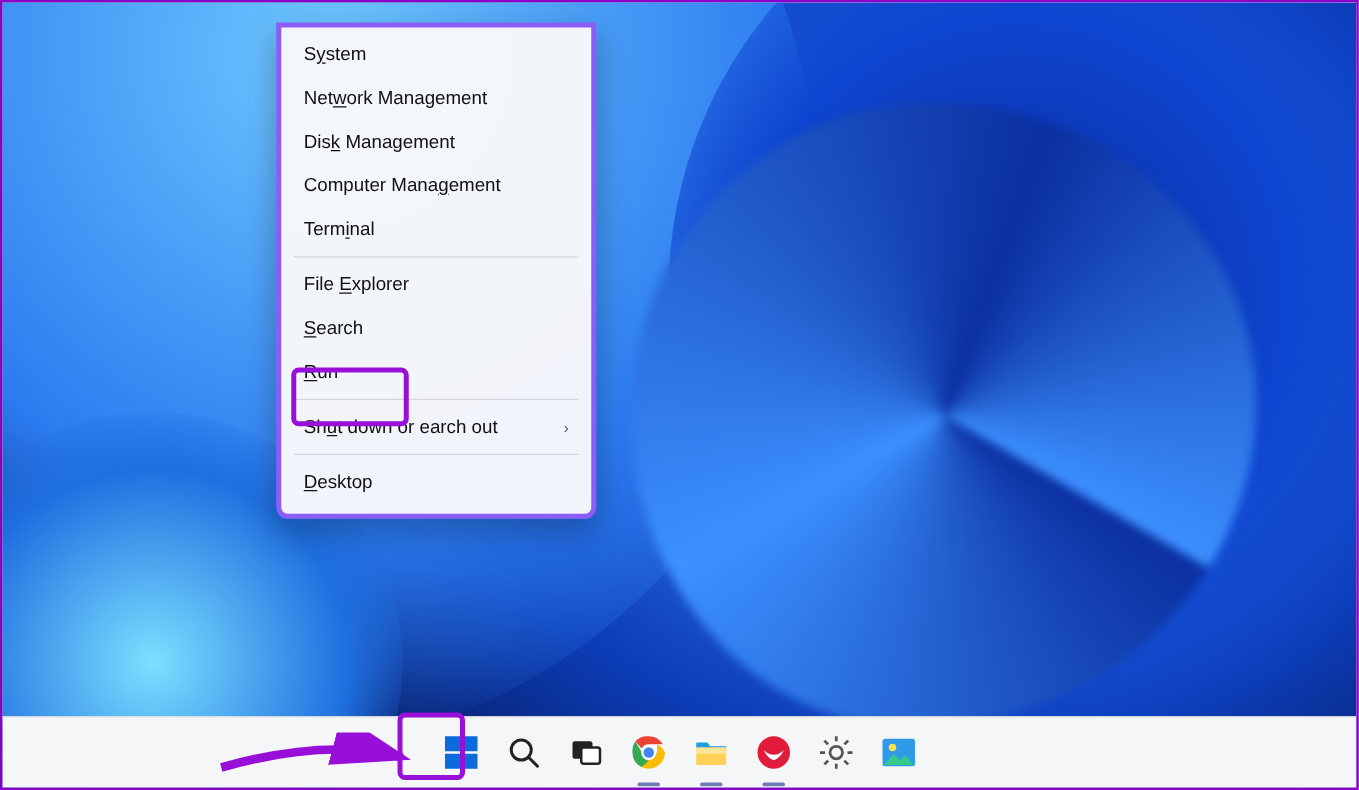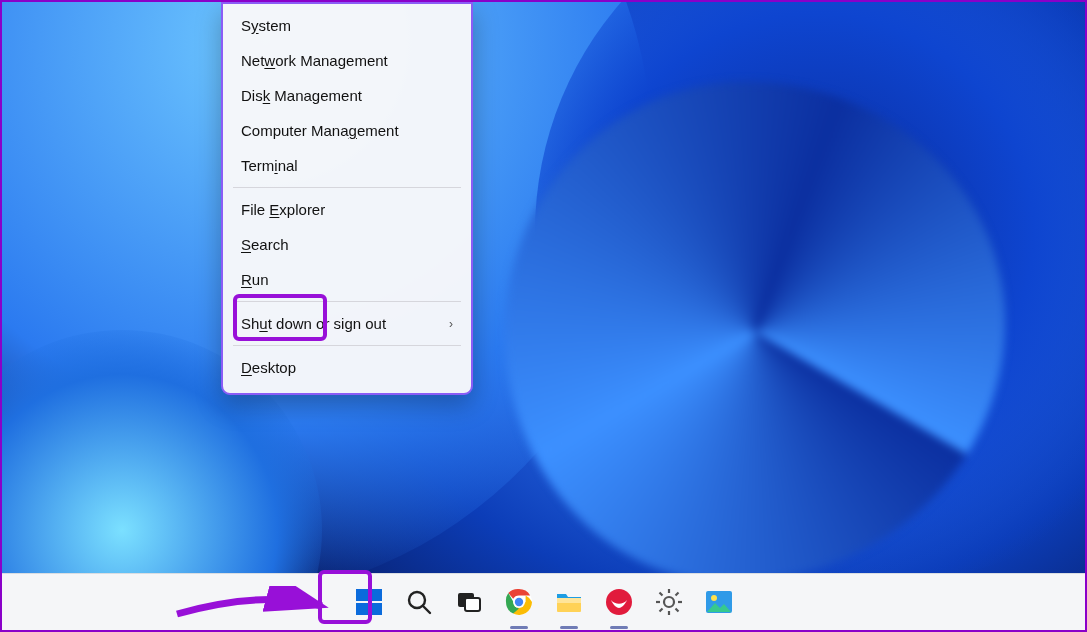--- a/index.html
+++ b/index.html
@@ -9,21 +9,21 @@
     overflow:hidden;}
   
   .swirl{position:absolute;border-radius:50%;}
   .s1{width:900px;height:900px;left:-250px;top:-300px;background:radial-gradient(circle at 60% 40%, #6fc8ff 0%, #2b7af0 50%, transparent 72%);transform:rotate(-15deg);}
   .s2{width:700px;height:700px;right:-150px;top:-120px;background:radial-gradient(circle at 40% 50%, #0a2a9a 0%, #0e45d0 40%, transparent 70%);}
   .s3{width:500px;height:500px;right:80px;top:80px;background:conic-gradient(from 120deg,#0b2fa0 0deg,#3c90ff 120deg,#0b2fa0 260deg,#3c90ff 360deg);border-radius:48% 52% 55% 45%/50% 48% 52% 50%;filter:blur(4px);}
   .s4{width:400px;height:400px;left:-80px;bottom:-100px;background:radial-gradient(circle at 50% 50%, #7be0ff 0%, #1f6fe0 55%, transparent 75%);}
   .taskbar{position:absolute;left:0;right:0;bottom:0;height:56px;background:#f5f6f8;display:flex;align-items:center;justify-content:center;gap:16px;border-top:1px solid #d9dde2;}
   .tb-item{width:34px;height:34px;display:flex;align-items:center;justify-content:center;border-radius:4px;position:relative;}
   .tb-item.active::after{content:"";position:absolute;bottom:-10px;left:50%;transform:translateX(-50%);width:18px;height:3px;background:#6f7bb5;border-radius:2px;}
-  .winx-menu{position:absolute;left:219px;top:0;width:248px;background:rgba(248,248,250,0.97);border:2px solid #8b5cf6;border-radius:0 0 9px 9px;box-shadow:0 10px 26px rgba(0,0,0,.28);padding:4px 0 8px;}
+  .winx-menu{position:absolute;left:219px;top:16px;width:248px;background:rgba(248,248,250,0.97);border:4px solid #8b5cf6;border-radius:0 0 9px 9px;box-shadow:0 10px 26px rgba(0,0,0,.28);padding:4px 0 8px;}
   .mi{padding:9px 18px;font-size:15px;color:#111;cursor:default;display:flex;align-items:center;justify-content:space-between;}
   .sep{height:1px;background:#d6d6dc;margin:4px 10px;}
   .ul{text-decoration:underline;text-underline-offset:2px;}
   .highlight{position:absolute;border:4px solid #9810d8;border-radius:6px;pointer-events:none;}
   .arrow-annot{position:absolute;pointer-events:none;}
   .chev{color:#555;font-size:12px;}
 </style>
 </head>
 <body>
 
@@ -55,21 +55,21 @@
       <span><span>File </span><span class="ul">E</span><span>xplorer</span></span>
     </div>
     <div class="mi">
       <span><span></span><span class="ul">S</span><span>earch</span></span>
     </div>
     <div class="mi">
       <span><span></span><span class="ul">R</span><span>un</span></span>
     </div>
     <div class="sep"></div>
     <div class="mi">
-      <span><span>Sh</span><span class="ul">u</span><span>t down or sign out</span></span>
+      <span><span>Sh</span><span class="ul">u</span><span>t down or earch out</span></span>
       <span class="chev">›</span>
     </div>
     <div class="sep"></div>
     <div class="mi">
       <span><span></span><span class="ul">D</span><span>esktop</span></span>
     </div>
   </div>
 
 <div class="taskbar" id="taskbar">
     <div class="tb-item">

